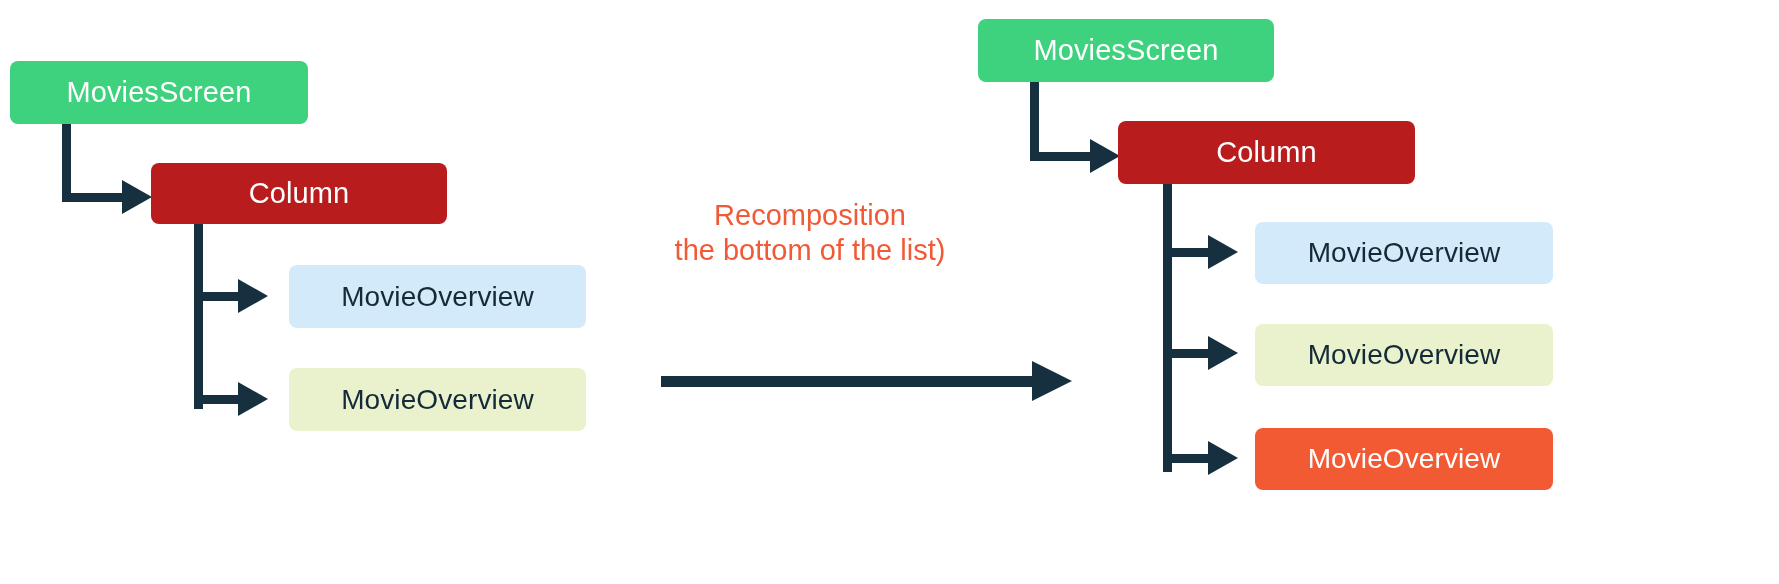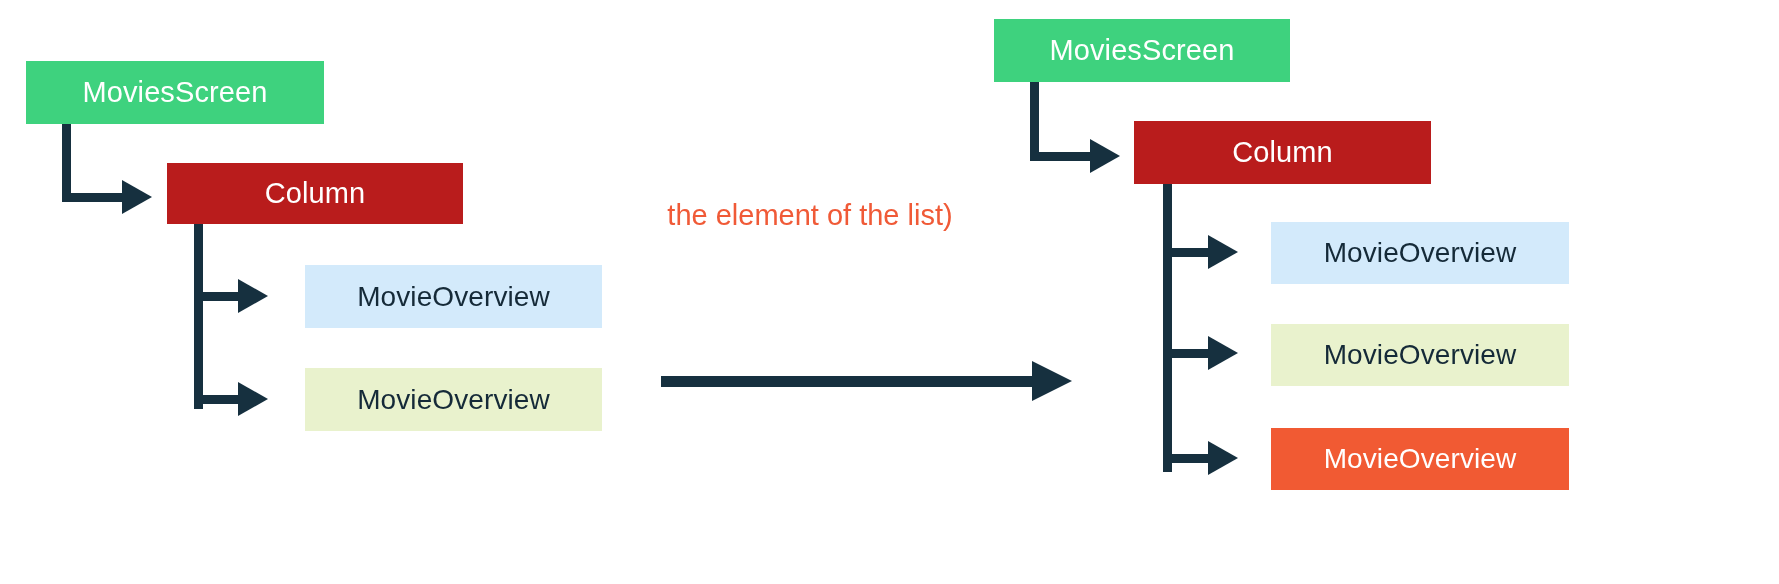--- a/index.html
+++ b/index.html
@@ -16,24 +16,23 @@
     height: 584px;
     background: #ffffff;
     overflow: hidden;
   }
   .node {
     position: absolute;
     box-sizing: border-box;
     display: flex;
     align-items: center;
     justify-content: center;
-    border-radius: 0;
+    border-radius: 8px;
     white-space: nowrap;
     letter-spacing: 0.1px;
-    margin-left: 16px;
   }
   .node-label {
     display: block;
     line-height: 1;
   }
 
   
   .n-green  { background: #3ed27e; color: #ffffff; }
   .n-blue   { background: #b91c1c; color: #ffffff; }
   .n-lblue  { background: #d3eafb; color: #152a38; }
@@ -104,21 +103,22 @@
   </div>
 
   <div class="conn" style="left:194px; top:395px; width:52px; height:9px;"></div>
   <div class="arrowhead" style="left:238px; top:382px;"></div>
 
   <div class="node n-lgreen" style="left:289px; top:368px; width:297px; height:63px; font-size:28px;">
     <span class="node-label">MovieOverview</span>
   </div>
 
   <div class="center-note" style="left:630px; top:198px; width:360px; font-size:29px;">
-    <span>the element of the list)</span>
+    <span>Recomposition</span>
+    <span>the bottom of the list)</span>
   </div>
 
   <div class="big-arrow-shaft" style="left:661px; top:376px; width:375px; height:11px;"></div>
   <div class="big-arrowhead" style="left:1032px; top:361px;"></div>
 
   <div class="node n-green" style="left:978px; top:19px; width:296px; height:63px; font-size:29px;">
     <span class="node-label">MoviesScreen</span>
   </div>
 
   <div class="conn" style="left:1030px; top:82px; width:9px; height:79px;"></div>

